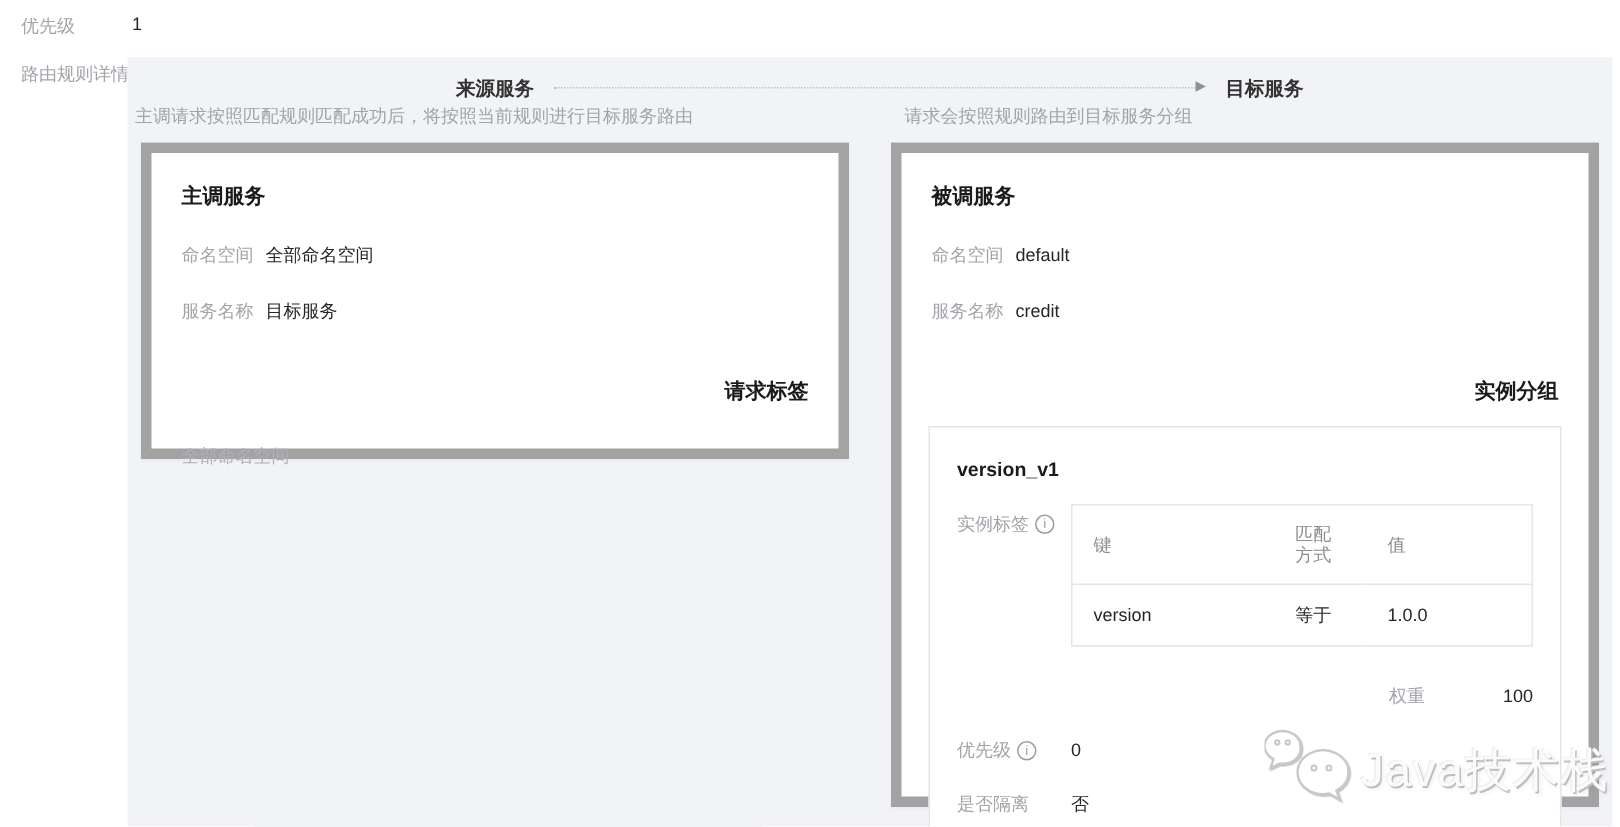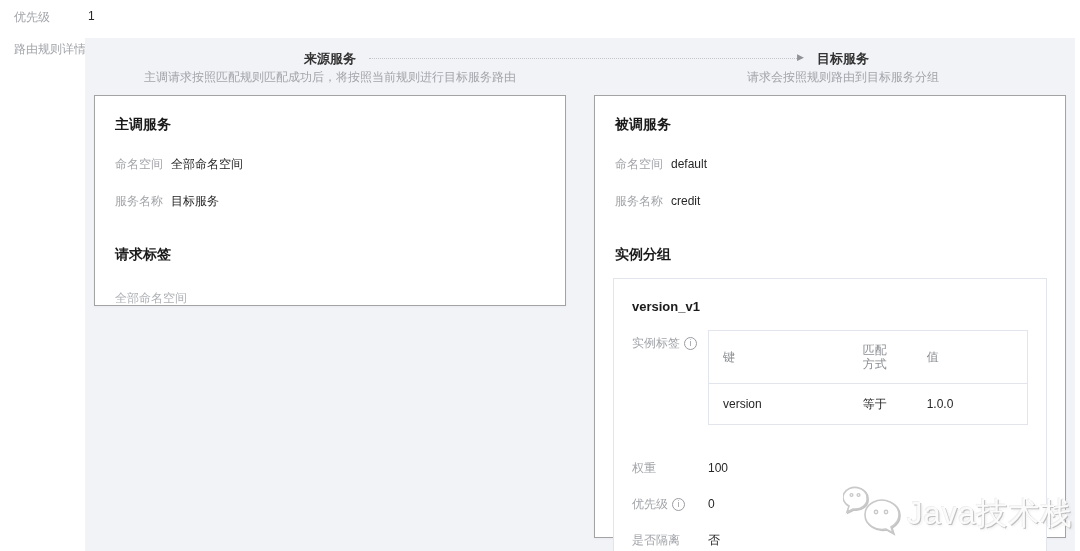--- a/index.html
+++ b/index.html
@@ -14,33 +14,33 @@
     background:#f2f3f7; }
 
   
   .flow-line { position:absolute; left:284px; top:20px; width:428px; height:0;
     border-top:1px dotted #c3c5ca; z-index:0; }
   .flow-arrow { position:absolute; left:712px; top:14px; font-size:9px; color:#8f9196; z-index:0; }
   .flow-title { position:absolute; top:12px; width:480px; text-align:center; z-index:1; }
   .flow-title span { background:#f2f3f7; padding:0 5px; font-size:13px; font-weight:bold; color:#333; }
   .flow-title.source { left:5px; }
   .flow-title.target { left:518px; }
-  .flow-sub { position:absolute; top:31px; width:480px; text-align:center;
+  .flow-sub { position:absolute; top:31px; width:480px; 
     color:#a2a4a9; font-size:12px; }
   .flow-sub.source { left:5px; }
   .flow-sub.target { left:518px; }
 
   
   .card { position:absolute; top:57px; width:472px; background:#fff;
-    border:1px solid #a3a3a3; box-shadow:0 1px 2px rgba(50,60,90,.04); padding:18px 20px; }
+    border:7px solid #a3a3a3; box-shadow:0 1px 2px rgba(50,60,90,.04); padding:18px 20px; }
   .card.source { left:9px; height:211px; }
   .card.target { left:509px; height:443px; }
 
   .card-heading { font-size:14px; font-weight:bold; color:#1a1a1a; margin-top:2px; }
-  .card-heading.gapped { margin-top:38px; }
+  .card-heading.gapped { margin-top:38px;text-align:right; }
 
   .field-row { display:flex; align-items:flex-start; margin-top:23px; line-height:14px; }
   .field-label { width:56px; flex:none; color:#a2a4a9; }
   .field-value { color:#262626; }
   .empty-text { margin-top:26px; color:#aeb0b5; }
 
   
   .group-card { margin-top:14px; margin-left:-2px; margin-right:-2px;
     border:1px solid #e2e5eb; background:#fff; padding:18px; }
   .group-name { font-size:13px; font-weight:bold; color:#1a1a1a; margin-top:2px; }
@@ -139,21 +139,21 @@
             <tbody>
               <tr>
                 <td>version</td>
                 <td>等于</td>
                 <td>1.0.0</td>
               </tr>
             </tbody>
           </table>
         </div>
 
-        <div class="group-row" style="margin-top:36px;">
+        <div class="group-row" style="margin-top:26px;justify-content:flex-end;">
           <span class="group-label">
             <span>权重</span>
           </span>
           <span class="group-value">100</span>
         </div>
 
         <div class="group-row">
           <span class="group-label">
             <span>优先级</span>
             <i class="info-icon">i</i>

